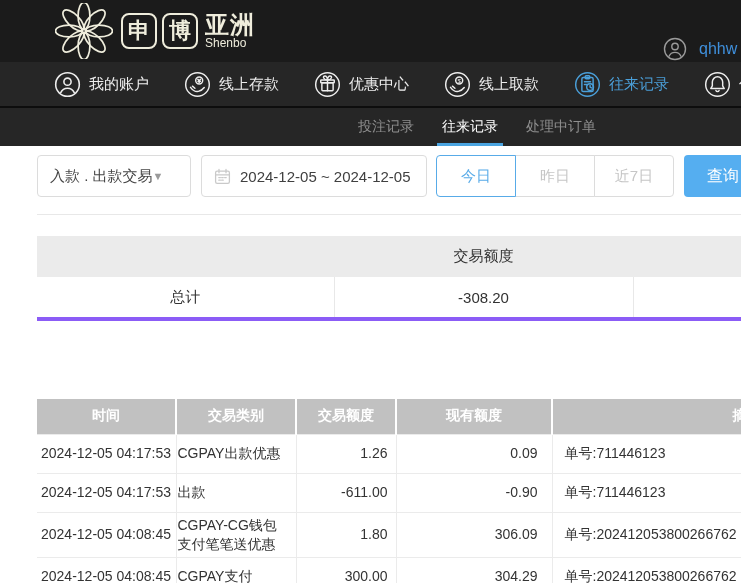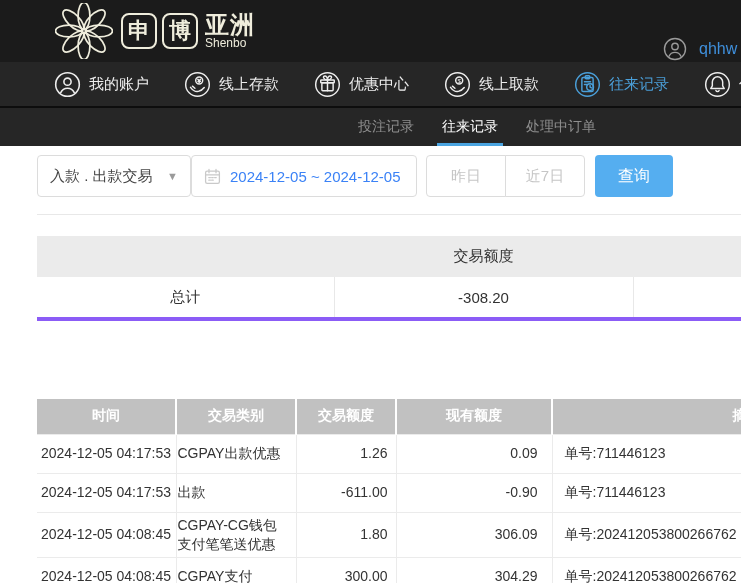--- a/index.html
+++ b/index.html
@@ -36,26 +36,26 @@
   .tab { color:#8f8f8f; font-size:14px; display:flex; align-items:center; cursor:pointer;
     position:relative; white-space:nowrap;justify-content:center; }
   .tab.active { color:#ffffff; }
   .tab.active::after { content:""; position:absolute; left:-5px; right:-5px; bottom:0;
     height:3px; background:#4aa4e0; }
 
   
   .content { padding-left:37px; width:960px; }
   .filter-row { margin-top:9px; display:flex; align-items:center; }
   .select-box { width:154px; height:42px; border:1px solid #dcdcdc; border-radius:4px;
-    display:flex; align-items:center; justify-content:space-between; padding:0 12px;
+    display:flex; align-items:center; padding:0 12px;
     font-size:15px; color:#454545; cursor:pointer; background:#fff; }
   .caret { color:#9a9a9a; font-size:11px; }
   .date-box { width:226px; height:42px; border:1px solid #dcdcdc; border-radius:4px;
-    display:flex; align-items:center; gap:9px; padding:0 12px; 
-    font-size:15px; color:#3b82f6; cursor:text; background:#fff; }
+    display:flex; align-items:center; gap:9px; padding:0 12px; margin-left:10px;
+    font-size:15px; color:#404040; cursor:text; background:#fff; }
   .date-box svg { width:17px; height:17px; color:#c9c9c9; flex:none; }
   .btn-group { display:flex; margin-left:9px; }
   .qbtn { width:80px; height:42px; background:#fff; border:1px solid #dcdcdc;
     color:#c6c6c6; font-size:15px; cursor:pointer; font-family:inherit; }
   .qbtn + .qbtn { margin-left:-1px; }
   .qbtn:first-child { border-radius:4px 0 0 4px; }
   .qbtn:last-child { border-radius:0 4px 4px 0; }
   .qbtn.active { border:1px solid #58abe8; color:#58abe8; position:relative; z-index:2; }
   .search-btn { margin-left:10px; width:78px; height:42px; background:#55aef0; color:#fff;
     border:none; border-radius:4px; font-size:16px; cursor:pointer; font-family:inherit; }
@@ -204,20 +204,21 @@
         <span class="caret">▼</span>
       </div>
       <div class="date-box">
         <svg viewBox="0 0 16 16" fill="none" stroke="currentColor" stroke-width="1.2" stroke-linecap="round">
           <rect x="1.5" y="3" width="13" height="11.5" rx="1.5"></rect>
           <path d="M1.5 6.5h13M4.7 1.3v3.2M11.3 1.3v3.2M4.5 9h1.5M7.2 9h1.5M10 9h1.5M4.5 11.5h1.5M7.2 11.5h1.5"></path>
         </svg>
         <span>2024-12-05 ~ 2024-12-05</span>
       </div>
       <div class="btn-group">
+        <button class="qbtn active">今日</button>
         <button class="qbtn">昨日</button>
         <button class="qbtn">近7日</button>
       </div>
       <button class="search-btn">查询</button>
     </div>
 
     <div class="divider"></div>
 
     <table class="summary">
       <colgroup>

